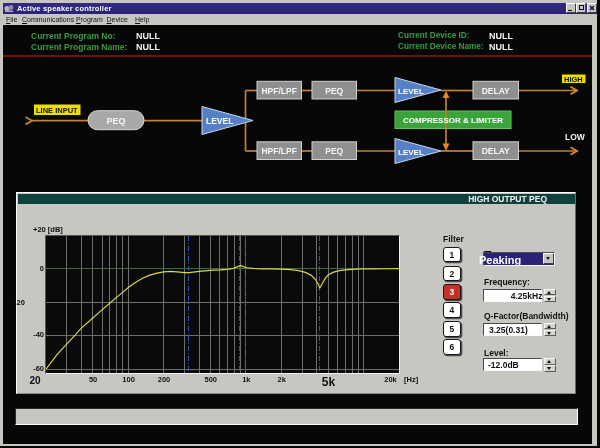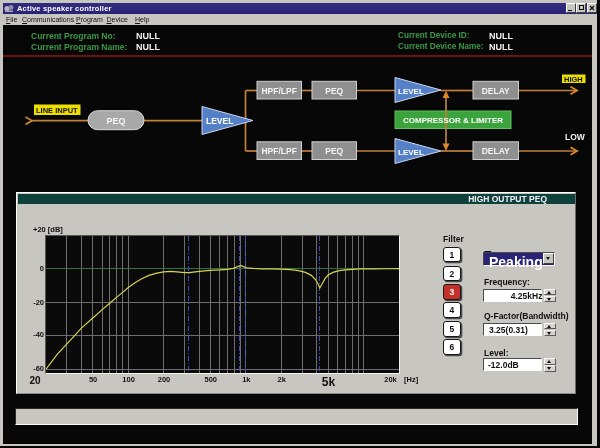--- a/index.html
+++ b/index.html
@@ -137,21 +137,21 @@
     <path d="M142.2,0 V136.7"></path>
     <path d="M193.7,0 V136.7"></path>
     <path d="M199.2,0 V136.7"></path>
     <path d="M273.1,0 V136.7"></path>
   </g>
   <path fill="none" stroke="#d8d44e" stroke-width="1.2" d="M0,133 L11.4,117.9 L20.7,107.9 L28.6,99.5 L35.4,92 L46.8,81.9 L56.2,73.5 L64,66.8 L70.9,61 L76.9,56 L82.3,51.4 L89.4,46.4 L95.7,42.5 L103,39.2 L110.9,36.9 L117.7,35.7 L124.8,35.3 L131.1,35.7 L138.4,36.5 L143.3,36.5 L149.1,35.7 L155.6,35 L164.5,34.3 L173.9,33.8 L181.7,33.2 L187.3,32.2 L191.7,30.5 L194.6,29.3 L197.3,30.5 L201,31.7 L207.1,32.3 L215.3,32.7 L224,32.7 L235.4,33 L244.7,33.5 L252.6,34.5 L259.4,36.2 L265.4,39.2 L269.5,43.4 L272.1,47.6 L273.9,51.8 L276.3,47.6 L279.1,42.5 L282.2,38.9 L287.1,36.2 L293.2,34.5 L299.4,33.7 L306.3,33.2 L315,32.8 L327,32.7 L341.7,32.6 L353.1,32.5"></path>
 </svg>
 
 <div class="abs b" style="left:33px;top:225px;font-size:7.5px;color:#101010;">+20 [dB]</div>
 <div class="abs b" style="left:14px;top:264.3px;width:30px;text-align:right;font-size:7.5px;color:#101010;">0</div>
-<div class="abs b" style="left:14px;top:297.9px;width:30px;text-align:right;font-size:7.5px;color:#101010;">-20</div>
+<div class="abs b" style="left:14px;top:297.9px;width:30px;text-align:left;font-size:7.5px;color:#101010;">-20</div>
 <div class="abs b" style="left:14px;top:330.4px;width:30px;text-align:right;font-size:7.5px;color:#101010;">-40</div>
 <div class="abs b" style="left:14px;top:363.6px;width:30px;text-align:right;font-size:7.5px;color:#101010;">-60</div>
 <div class="abs b" style="left:29.5px;top:374.5px;width:40px;text-align:left;font-size:10px;color:#101010;">20</div>
 <div class="abs b" style="left:73.1px;top:374.5px;width:40px;text-align:center;font-size:7.5px;color:#101010;">50</div>
 <div class="abs b" style="left:108.6px;top:374.5px;width:40px;text-align:center;font-size:7.5px;color:#101010;">100</div>
 <div class="abs b" style="left:144px;top:374.5px;width:40px;text-align:center;font-size:7.5px;color:#101010;">200</div>
 <div class="abs b" style="left:190.8px;top:374.5px;width:40px;text-align:center;font-size:7.5px;color:#101010;">500</div>
 <div class="abs b" style="left:226.3px;top:374.5px;width:40px;text-align:center;font-size:7.5px;color:#101010;">1k</div>
 <div class="abs b" style="left:261.7px;top:374.5px;width:40px;text-align:center;font-size:7.5px;color:#101010;">2k</div>
 <div class="abs b" style="left:308.5px;top:374.5px;width:40px;text-align:center;font-size:12px;color:#101010;">5k</div>
@@ -161,21 +161,21 @@
 <div class="abs b" style="left:443px;top:234px;font-size:8.5px;color:#101010;">Filter</div>
 <div class="abs b" style="left:442.5px;top:246.7px;width:18.5px;height:15.5px;background:#fff;border:1px solid #181818;border-radius:3px;box-shadow:1.3px 1.3px 0 #4a4a4a;font-size:8.5px;color:#101010;text-align:center;line-height:14.5px;">1</div>
 <div class="abs b" style="left:442.5px;top:265.5px;width:18.5px;height:15.5px;background:#fff;border:1px solid #181818;border-radius:3px;box-shadow:1.3px 1.3px 0 #4a4a4a;font-size:8.5px;color:#101010;text-align:center;line-height:14.5px;">2</div>
 <div class="abs b" style="left:442.5px;top:284.2px;width:18.5px;height:15.5px;background:#c5302a;border:1px solid #181818;border-radius:3px;box-shadow:1.3px 1.3px 0 #4a4a4a;font-size:8.5px;color:#fff;text-align:center;line-height:14.5px;">3</div>
 <div class="abs b" style="left:442.5px;top:302.2px;width:18.5px;height:15.5px;background:#fff;border:1px solid #181818;border-radius:3px;box-shadow:1.3px 1.3px 0 #4a4a4a;font-size:8.5px;color:#101010;text-align:center;line-height:14.5px;">4</div>
 <div class="abs b" style="left:442.5px;top:321px;width:18.5px;height:15.5px;background:#fff;border:1px solid #181818;border-radius:3px;box-shadow:1.3px 1.3px 0 #4a4a4a;font-size:8.5px;color:#101010;text-align:center;line-height:14.5px;">5</div>
 <div class="abs b" style="left:442.5px;top:339.2px;width:18.5px;height:15.5px;background:#fff;border:1px solid #181818;border-radius:3px;box-shadow:1.3px 1.3px 0 #4a4a4a;font-size:8.5px;color:#101010;text-align:center;line-height:14.5px;">6</div>
 
 <div class="abs b" style="left:484px;top:249px;font-size:12px;color:#101010;">Type:</div>
 <div class="abs" style="left:483.4px;top:251.6px;width:72px;height:14px;background:#2b2377;border:1.5px solid;border-color:#4a4a4a #fafafa #fafafa #4a4a4a;"></div>
-<div class="abs b" style="left:489px;top:253.8px;font-size:14px;color:#fff;">Peaking</div>
+<div class="abs b" style="left:479px;top:253.8px;font-size:11px;color:#fff;">Peaking</div>
 <div class="abs" style="left:542.5px;top:253.2px;width:11.5px;height:10.8px;background:#c8c6c1;border:1px solid;border-color:#fff #404040 #404040 #fff;"></div>
 <div class="abs" style="left:545.6px;top:256.6px;width:0;height:0;border-left:2.9px solid transparent;border-right:2.9px solid transparent;border-top:3.5px solid #111;"></div>
 
 <div class="abs b" style="left:484px;top:277.3px;font-size:8.5px;color:#101010;">Frequency:</div>
 <div class="abs" style="left:483.4px;top:288.8px;width:59px;height:13.5px;background:#fff;border:1.2px solid;border-color:#4a4a4a #fafafa #fafafa #4a4a4a;"></div>
 <div class="abs b" style="left:483.4px;top:291px;width:59px;text-align:right;font-size:8.5px;color:#101010;">4.25kHz</div>
 <div class="abs" style="left:543.5px;top:288.8px;width:12px;height:6.7px;background:#d6d4d0;border:1px solid;border-color:#f5f5f3 #5a5a5a #5a5a5a #f5f5f3;"></div>
 <div class="abs" style="left:543.5px;top:295.8px;width:12px;height:6.7px;background:#d6d4d0;border:1px solid;border-color:#f5f5f3 #5a5a5a #5a5a5a #f5f5f3;"></div>
 <div class="abs" style="left:547.0px;top:290.6px;width:0;height:0;border-left:2.5px solid transparent;border-right:2.5px solid transparent;border-bottom:3.2px solid #111;"></div>
 <div class="abs" style="left:547.0px;top:297.6px;width:0;height:0;border-left:2.5px solid transparent;border-right:2.5px solid transparent;border-top:3.2px solid #111;"></div>

